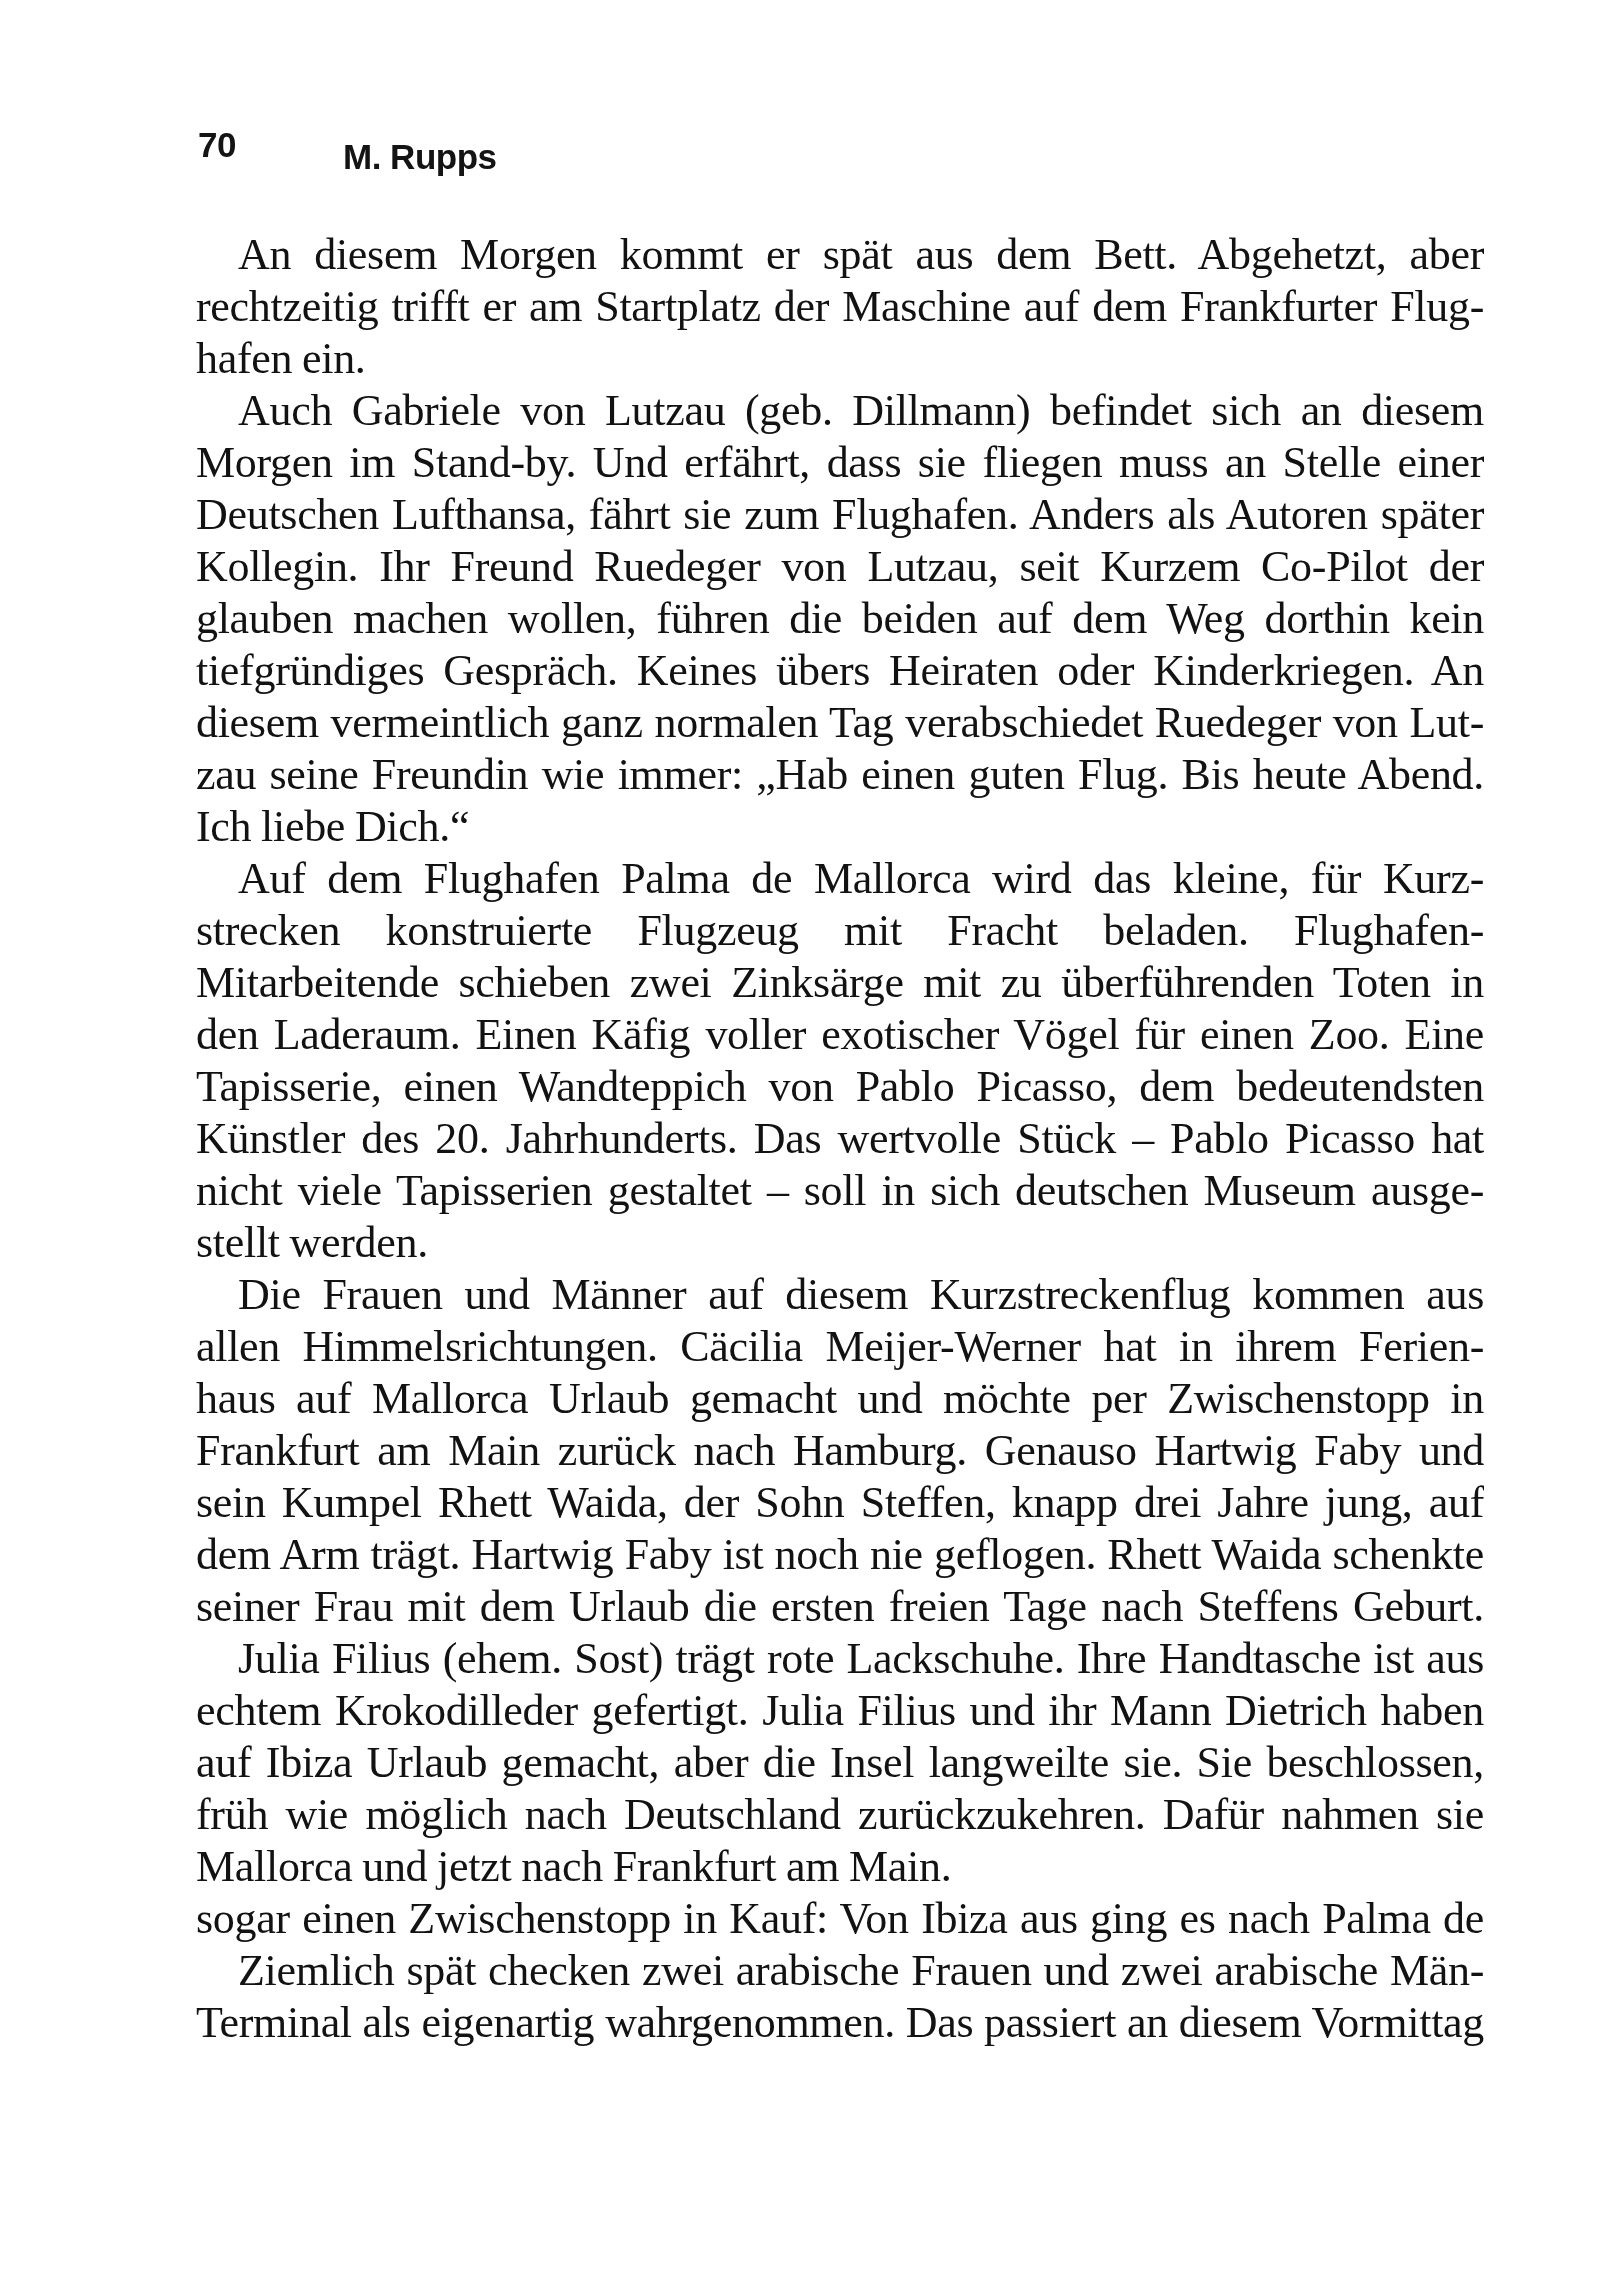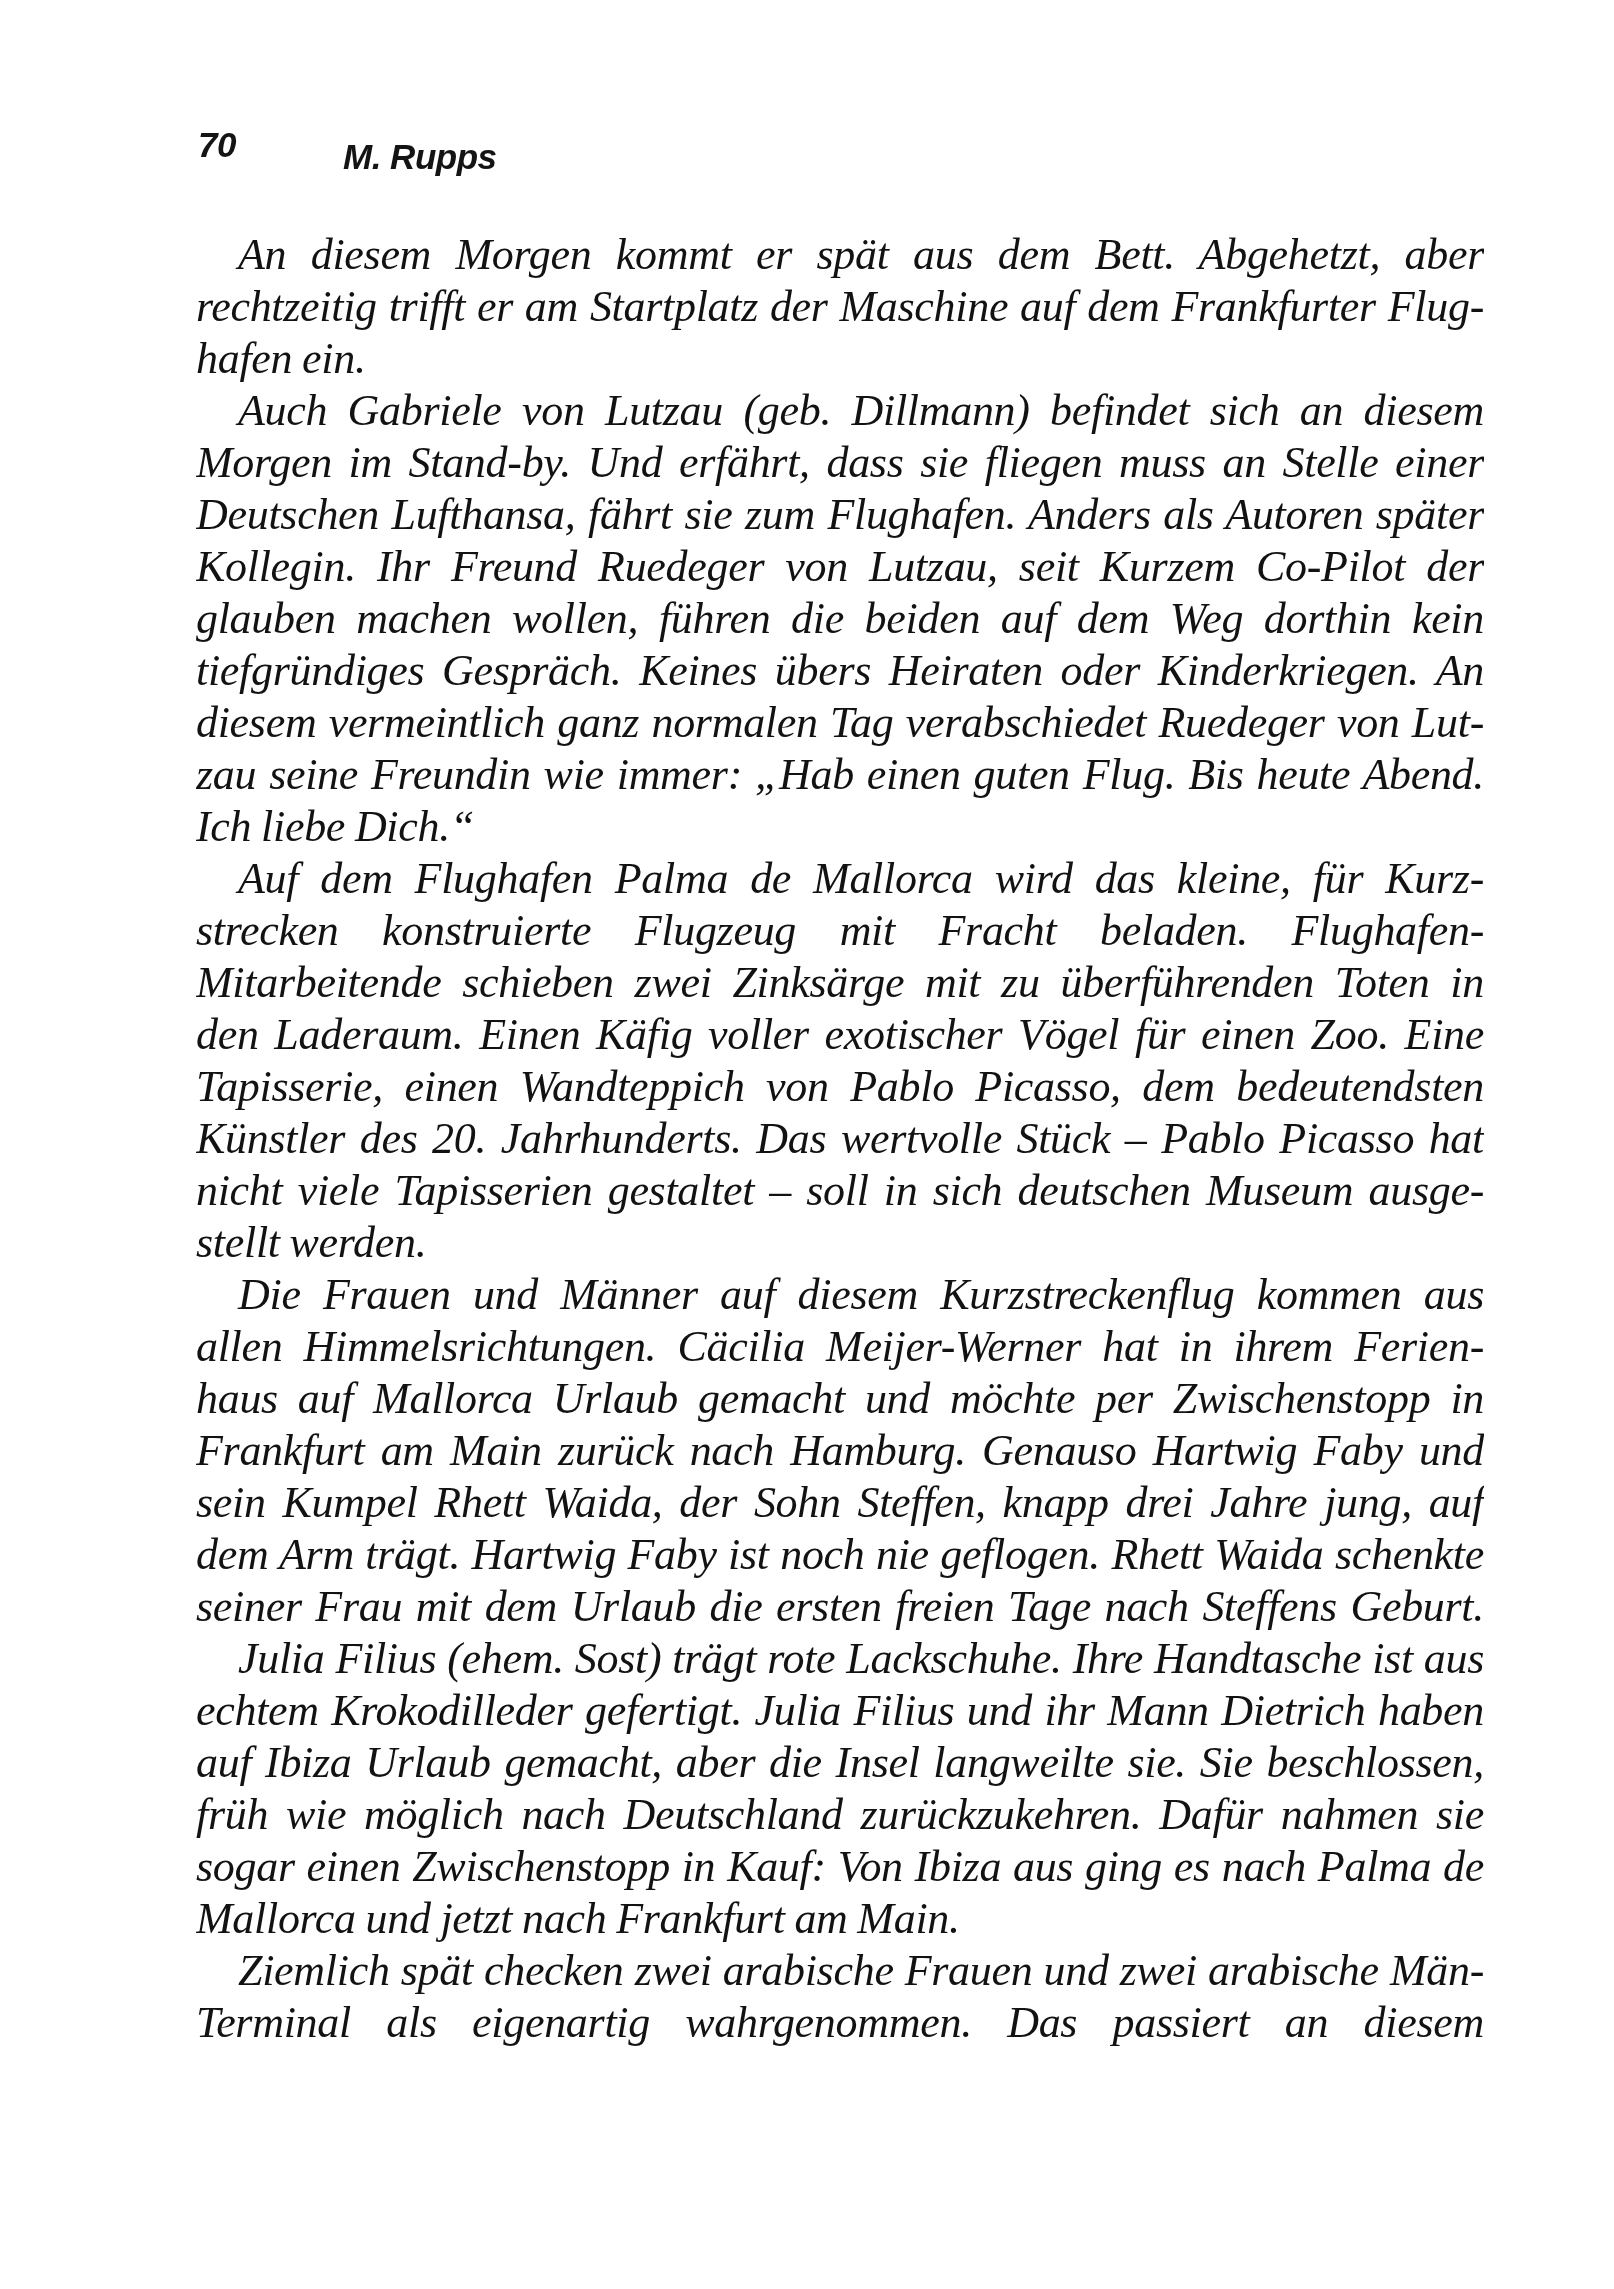--- a/index.html
+++ b/index.html
@@ -11,21 +11,20 @@
     width: 1614px;
     height: 2290px;
     position: relative;
     font-family: "Liberation Serif", serif;
     color: #121212;
   }
   .page {
     position: absolute;
     inset: 0;
     background: #ffffff;
-    font-style: italic;
   }
   .page-header {
     position: absolute;
     top: 127px;
     left: 0;
     width: 100%;
     font-family: "Liberation Sans", sans-serif;
     font-weight: 700;
     font-size: 35px;
     line-height: 35px;
@@ -111,22 +110,22 @@
         <div class="line">Frankfurt am Main zurück nach Hamburg. Genauso Hartwig Faby und</div>
         <div class="line">sein Kumpel Rhett Waida, der Sohn Steffen, knapp drei Jahre jung, auf</div>
         <div class="line">dem Arm trägt. Hartwig Faby ist noch nie geflogen. Rhett Waida schenkte</div>
         <div class="line">seiner Frau mit dem Urlaub die ersten freien Tage nach Steffens Geburt.</div>
       </div>
       <div class="paragraph">
         <div class="line indent">Julia Filius (ehem. Sost) trägt rote Lackschuhe. Ihre Handtasche ist aus</div>
         <div class="line">echtem Krokodilleder gefertigt. Julia Filius und ihr Mann Dietrich haben</div>
         <div class="line">auf Ibiza Urlaub gemacht, aber die Insel langweilte sie. Sie beschlossen, so</div>
         <div class="line">früh wie möglich nach Deutschland zurückzukehren. Dafür nahmen sie</div>
+        <div class="line no-just">Mallorca und jetzt nach Frankfurt am Main.</div>
         <div class="line">sogar einen Zwischenstopp in Kauf: Von Ibiza aus ging es nach Palma de</div>
-        <div class="line no-just">Mallorca und jetzt nach Frankfurt am Main.</div>
       </div>
       <div class="paragraph">
         <div class="line indent">Ziemlich spät checken zwei arabische Frauen und zwei arabische Män-</div>
         <div class="line">Terminal als eigenartig wahrgenommen. Das passiert an diesem Vormittag</div>
       </div>
     </div>
 
 </div>
 
 

